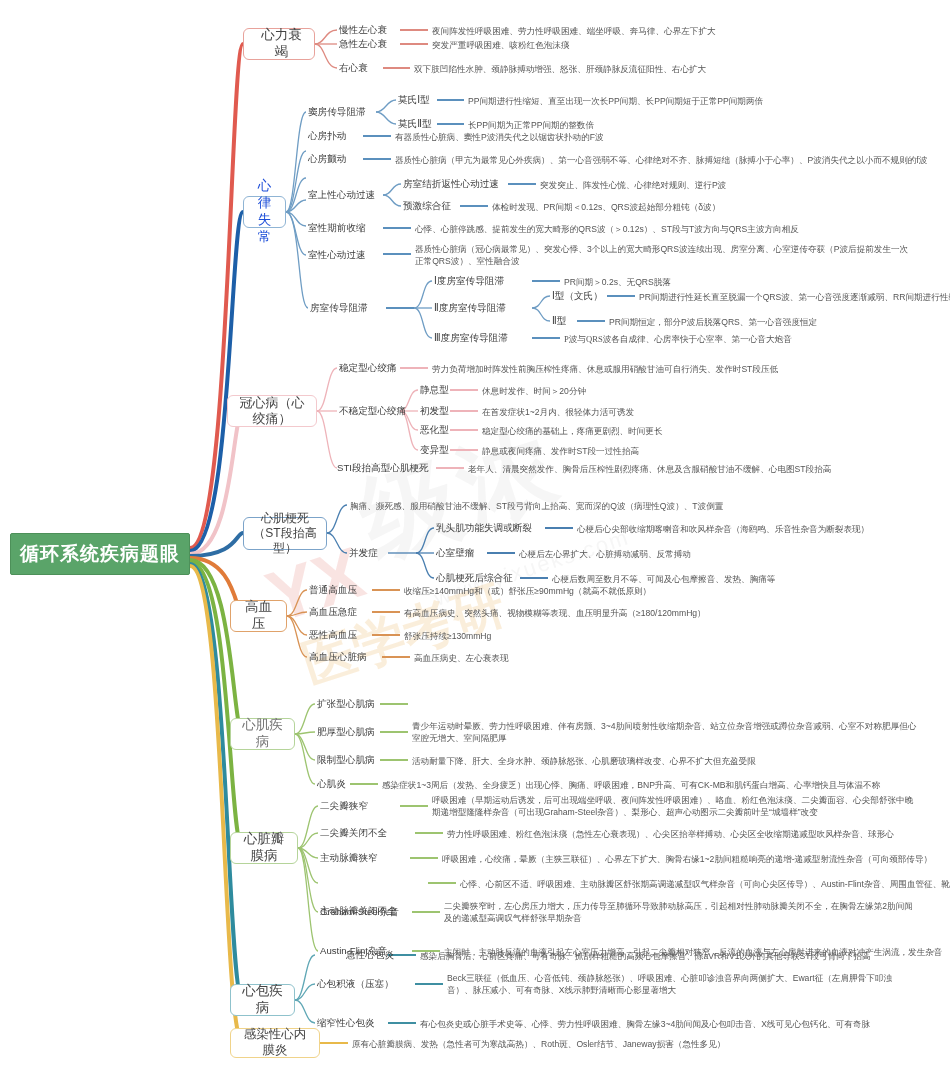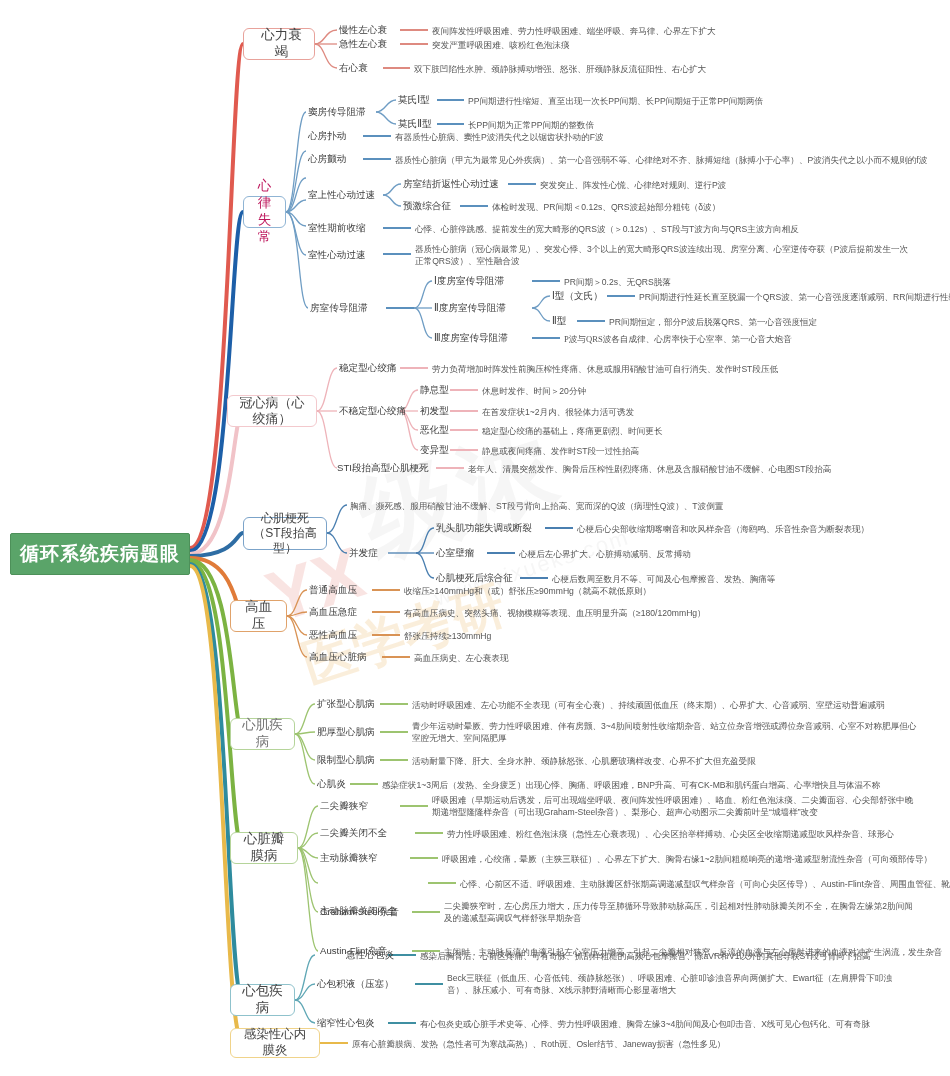--- a/index.html
+++ b/index.html
@@ -27,21 +27,21 @@
         background:#5aa469;border:1px solid #4d9059;border-radius:2px;
         display:flex;align-items:center;justify-content:center;
         color:#fff;font-size:19px;font-weight:bold;letter-spacing:1px;box-sizing:border-box;}
 
   
   .l1{position:absolute;border-radius:6px;border:1px solid #ccc;background:#fff;
       display:flex;align-items:center;justify-content:center;
       font-size:13.5px;box-sizing:border-box;padding:4px 8px;text-align:center;line-height:1.25;}
 
   .l1.c-red   {border-color:#e8a29b;color:#444;}
-  .l1.c-blue  {border-color:#8fb4d4;color:#be185d;}
+  .l1.c-blue  {border-color:#8fb4d4;color:#1d4ed8;}
   .l1.c-pink  {border-color:#f3c9cd;color:#444;}
   .l1.c-navy  {border-color:#7ba3c9;color:#444;}
   .l1.c-orange{border-color:#e0a26a;color:#444;background:#fff;}
   .l1.c-green {border-color:#b5d49a;color:#737373;}
   .l1.c-green2{border-color:#b5d49a;color:#444;}
   .l1.c-teal  {border-color:#8fc2cc;color:#444;}
   .l1.c-yellow{border-color:#f0d38a;color:#444;}
 
   
   .l2{position:absolute;font-size:9.6px;color:#3c3c3c;white-space:nowrap;line-height:1.3;}
@@ -258,21 +258,20 @@
   <div class="leaf nowrap" style="left:404px;top:585px;">收缩压≥140mmHg和（或）舒张压≥90mmHg（就高不就低原则）</div>
   <div class="l2" style="left:309px;top:606px;">高血压急症</div>
   <div class="leaf nowrap" style="left:404px;top:607px;">有高血压病史、突然头痛、视物模糊等表现、血压明显升高（≥180/120mmHg）</div>
   <div class="l2" style="left:309px;top:629px;">恶性高血压</div>
   <div class="leaf nowrap" style="left:404px;top:630px;">舒张压持续≥130mmHg</div>
   <div class="l2" style="left:309px;top:651px;">高血压心脏病</div>
   <div class="leaf nowrap" style="left:414px;top:652px;">高血压病史、左心衰表现</div>
 
   <div class="l1 c-green" style="left:230px;top:718px;width:65px;height:32px;">心肌疾病</div>
   <div class="l2" style="left:317px;top:698px;">扩张型心肌病</div>
-  <div class="leaf nowrap" style="left:412px;top:699px;">活动时呼吸困难、左心功能不全表现（可有全心衰）、持续顽固低血压（终末期）、心界扩大、心音减弱、室壁运动普遍减弱</div>
   <div class="l2" style="left:317px;top:726px;">肥厚型心肌病</div>
   <div class="leaf wrap" style="left:412px;top:720px;width:505px;">青少年运动时晕厥、劳力性呼吸困难、伴有房颤、3~4肋间喷射性收缩期杂音、站立位杂音增强或蹲位杂音减弱、心室不对称肥厚但心室腔无增大、室间隔肥厚</div>
   <div class="l2" style="left:317px;top:754px;">限制型心肌病</div>
   <div class="leaf nowrap" style="left:412px;top:755px;">活动耐量下降、肝大、全身水肿、颈静脉怒张、心肌磨玻璃样改变、心界不扩大但充盈受限</div>
   <div class="l2" style="left:317px;top:778px;">心肌炎</div>
   <div class="leaf nowrap" style="left:382px;top:779px;">感染症状1~3周后（发热、全身疲乏）出现心悸、胸痛、呼吸困难，BNP升高、可有CK-MB和肌钙蛋白增高、心率增快且与体温不称</div>
 
   <div class="l1 c-green2" style="left:230px;top:832px;width:68px;height:32px;">心脏瓣膜病</div>
   <div class="l2" style="left:320px;top:800px;">二尖瓣狭窄</div>
   <div class="leaf wrap" style="left:432px;top:794px;width:487px;">呼吸困难（早期运动后诱发，后可出现端坐呼吸、夜间阵发性呼吸困难）、咯血、粉红色泡沫痰、二尖瓣面容、心尖部舒张中晚期递增型隆隆样杂音（可出现Graham-Steel杂音）、梨形心、超声心动图示二尖瓣前叶呈“城墙样”改变</div>

